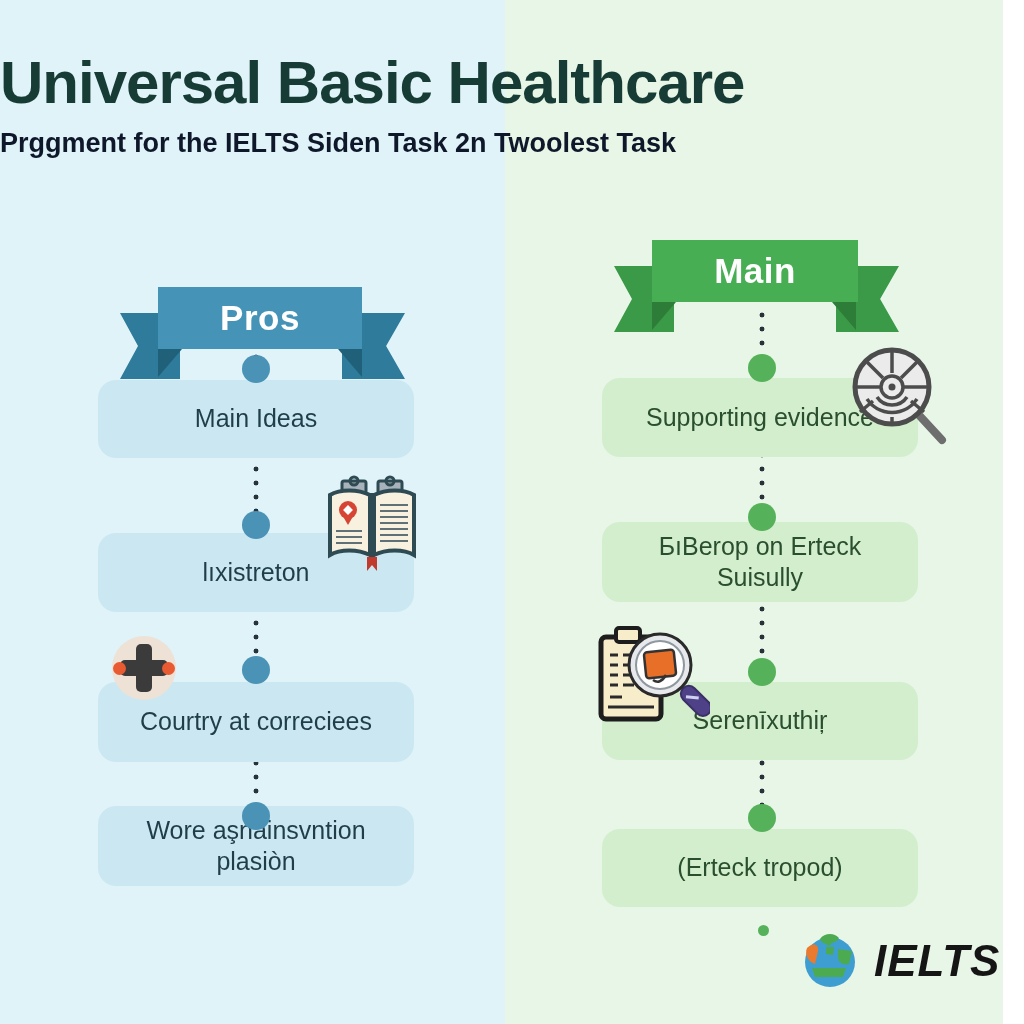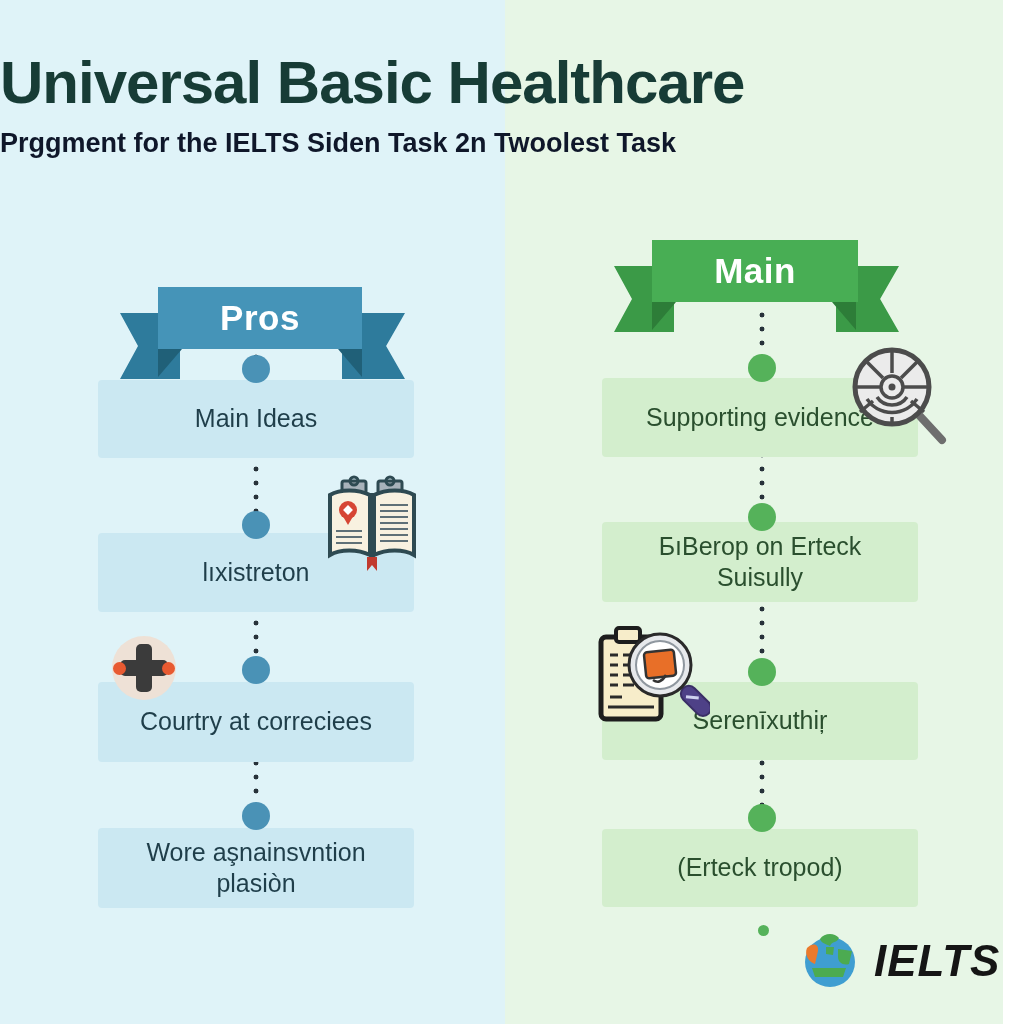--- a/index.html
+++ b/index.html
@@ -33,21 +33,21 @@
   
   .dotline{position:absolute;width:6px;z-index:1;
     background-image:radial-gradient(circle 2.4px at 3px 3px,#27323a 2.2px,rgba(0,0,0,0) 2.7px);
     background-size:6px 14px;background-repeat:repeat-y;}
 
   .node-dot{position:absolute;width:28px;height:28px;border-radius:50%;z-index:3;}
   .node-dot.blue{background:#4a92b6;}
   .node-dot.green{background:#55b25a;}
   .mini-dot{position:absolute;width:11px;height:11px;border-radius:50%;background:#55b25a;z-index:1;}
 
-  .item-box{position:absolute;width:316px;border-radius:4px;display:flex;align-items:center;
+  .item-box{position:absolute;width:316px;border-radius:18px;display:flex;align-items:center;
             justify-content:center;text-align:center;z-index:2;padding:0 18px;box-sizing:border-box;
             font-size:25px;line-height:1.25;}
   .pros-box{background:#cbe8f2;color:#1f3e4a;}
   .cons-box{background:#d3eecd;color:#2a4f2e;}
 
   .icon-wrap{position:absolute;z-index:4;}
 
   
   .plus-icon{position:absolute;width:64px;height:64px;border-radius:50%;background:#eee1d6;z-index:4;}
   .plus-icon .ph{position:absolute;left:8px;top:24px;width:48px;height:16px;background:#3b3b3b;border-radius:5px;}
@@ -106,21 +106,21 @@
 
   <div class="item-box pros-box" style="left:98px;top:380px;height:78px;">
     <span>Main Ideas</span>
   </div>
   <div class="item-box pros-box" style="left:98px;top:533px;height:79px;">
     <span>lıxistreton</span>
   </div>
   <div class="item-box pros-box" style="left:98px;top:682px;height:80px;">
     <span>Courtry at correciees</span>
   </div>
-  <div class="item-box pros-box" style="left:98px;top:828px;height:80px;">
+  <div class="item-box pros-box" style="left:98px;top:806px;height:80px;">
     <span>Wore aşnainsvntion plasiòn</span>
   </div>
 
   <div class="item-box cons-box" style="left:602px;top:378px;height:79px;">
     <span>Supporting evidence</span>
   </div>
   <div class="item-box cons-box" style="left:602px;top:522px;height:80px;">
     <span>БıBerop on Erteck Suisully</span>
   </div>
   <div class="item-box cons-box" style="left:602px;top:682px;height:78px;">

